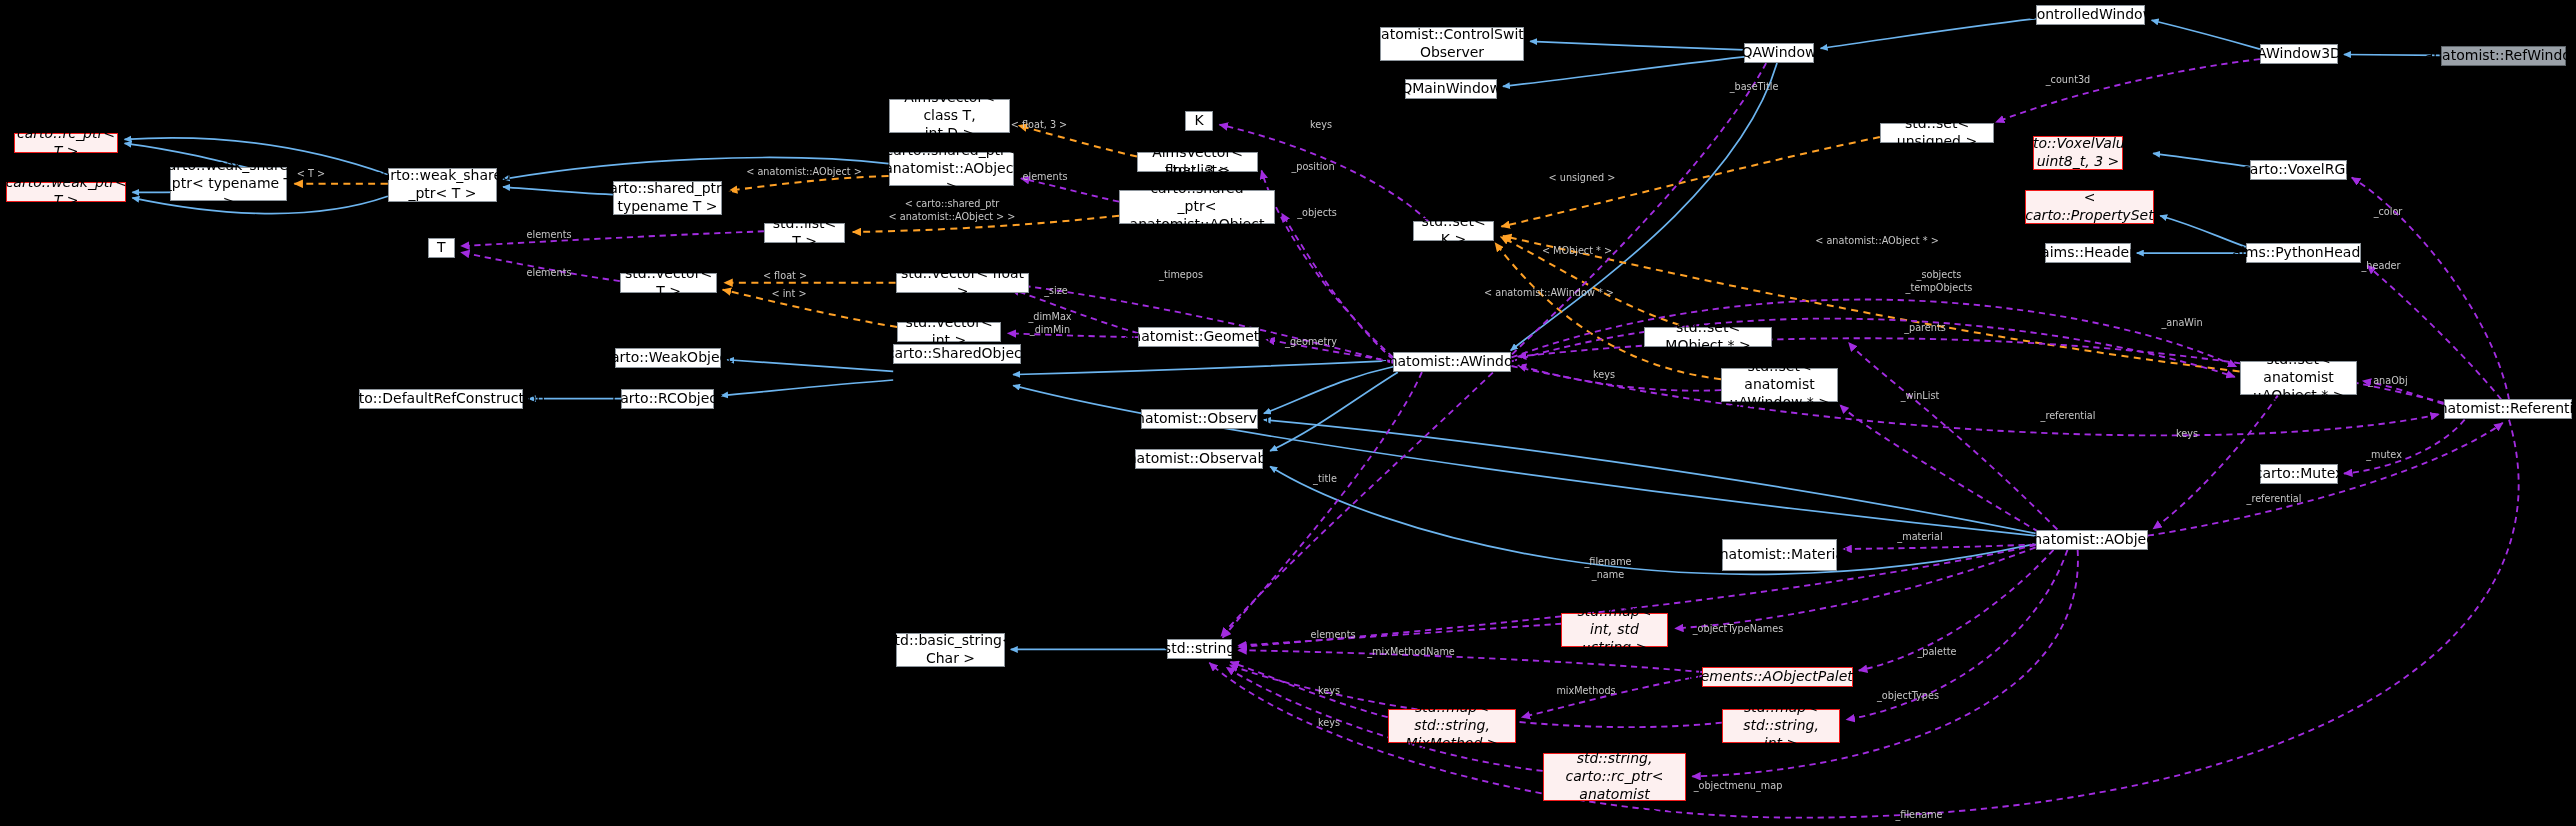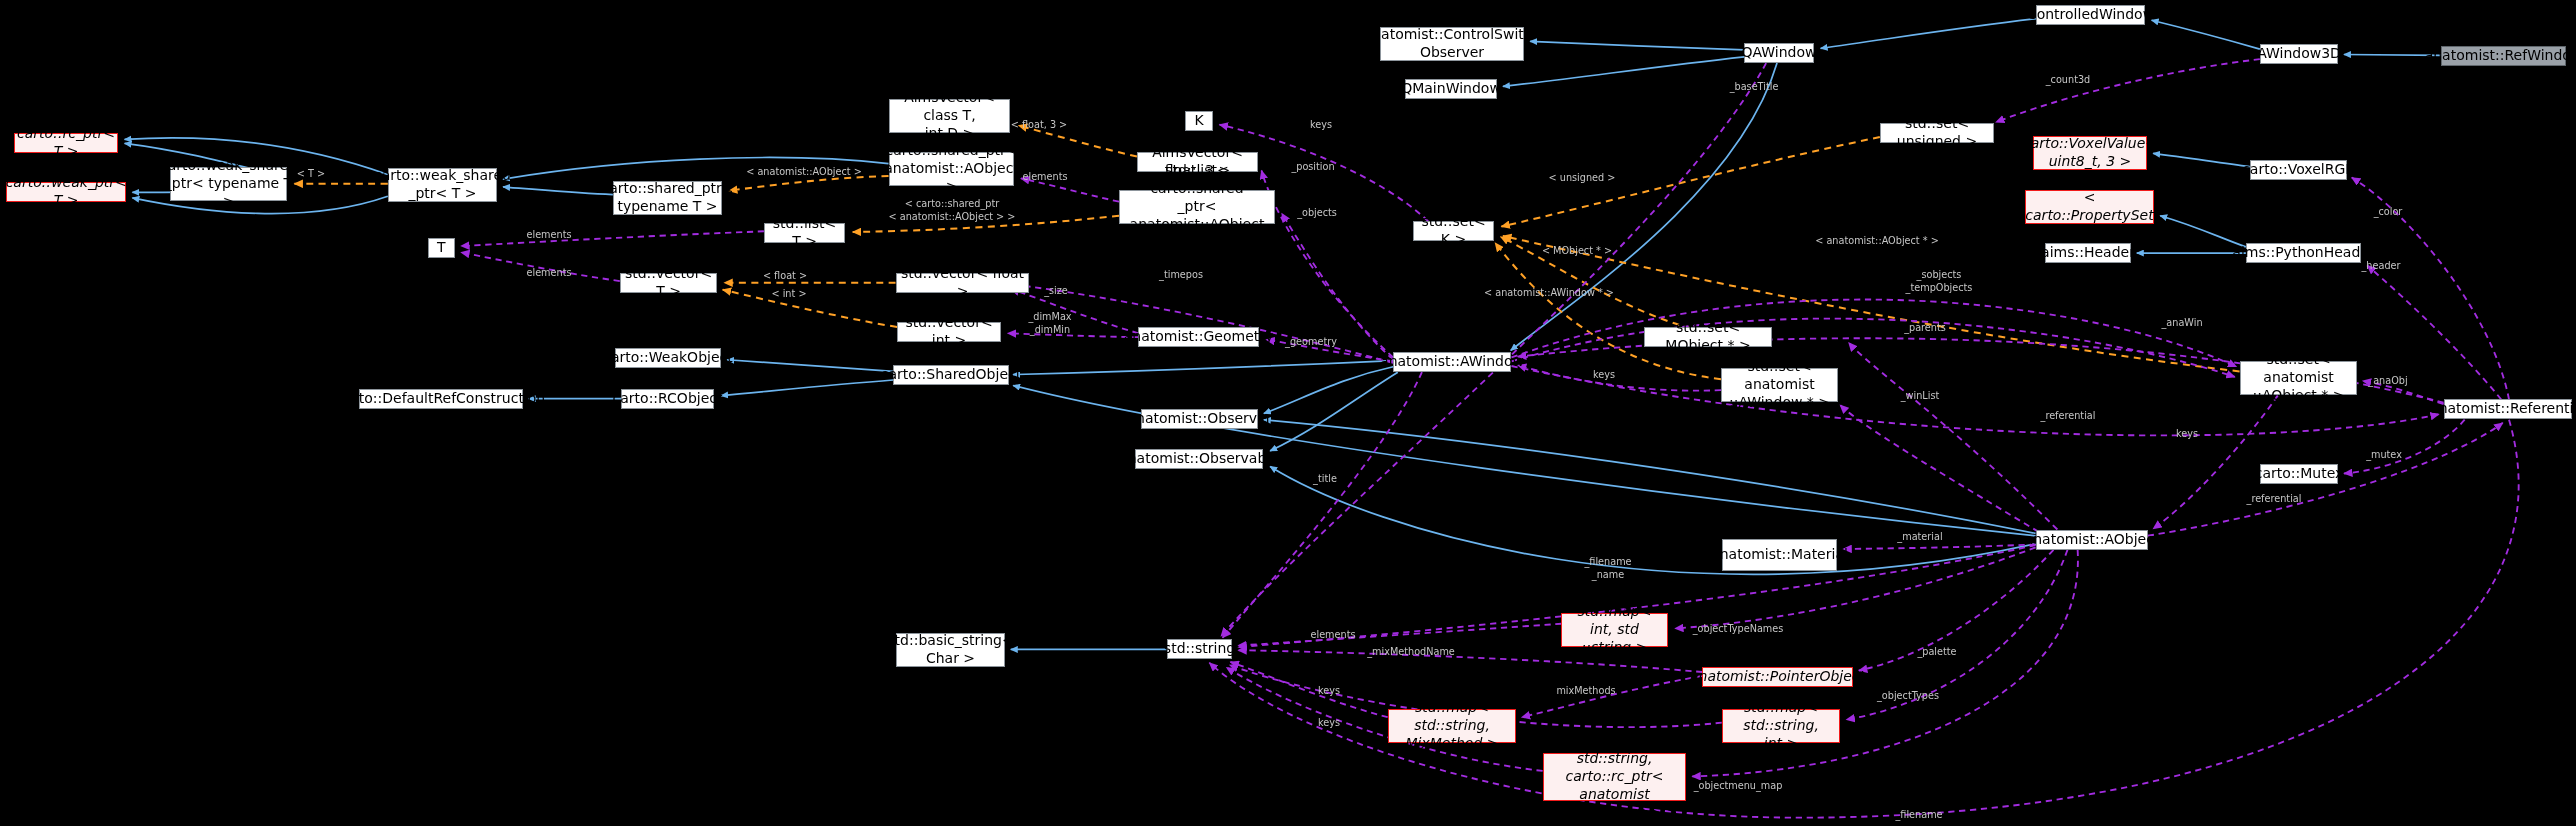--- a/index.html
+++ b/index.html
@@ -129,57 +129,57 @@
 <div class="node" style="left:613px;top:181px;width:109px;height:34px">carto::shared_ptr&lt;
 typename T &gt;</div>
 <div class="node" style="left:1119px;top:190px;width:156px;height:34px">std::list&lt; carto::shared
 _ptr&lt; anatomist::AObject &gt; &gt;</div>
 <div class="node" style="left:764px;top:223px;width:81px;height:20px">std::list&lt; T &gt;</div>
 <div class="node" style="left:620px;top:273px;width:97px;height:20px">std::vector&lt; T &gt;</div>
 <div class="node" style="left:896px;top:273px;width:133px;height:20px">std::vector&lt; float &gt;</div>
 <div class="node" style="left:897px;top:322px;width:104px;height:20px">std::vector&lt; int &gt;</div>
 <div class="node" style="left:1138px;top:327px;width:121px;height:20px">anatomist::Geometry</div>
 <div class="node" style="left:615px;top:348px;width:106px;height:20px">carto::WeakObject</div>
-<div class="node" style="left:893px;top:365px;width:116px;height:20px">carto::SharedObject</div>
+<div class="node" style="left:893px;top:344px;width:128px;height:20px">carto::SharedObject</div>
 <div class="node" style="left:621px;top:389px;width:93px;height:20px">carto::RCObject</div>
 <div class="node" style="left:359px;top:389px;width:164px;height:20px">carto::DefaultRefConstruction</div>
 <div class="node" style="left:1141px;top:409px;width:117px;height:20px">anatomist::Observer</div>
 <div class="node" style="left:1135px;top:449px;width:128px;height:20px">anatomist::Observable</div>
 <div class="node" style="left:896px;top:633px;width:109px;height:34px">std::basic_string&lt;
 Char &gt;</div>
 <div class="node" style="left:1167px;top:639px;width:65px;height:20px">std::string</div>
 <div class="node" style="left:1380px;top:27px;width:144px;height:34px">anatomist::ControlSwitch
 Observer</div>
 <div class="node" style="left:2036px;top:4.7px;width:109px;height:20px">ControlledWindow</div>
 <div class="node" style="left:1744px;top:43px;width:70px;height:20px">QAWindow</div>
 <div class="node" style="left:2260px;top:44px;width:78px;height:20px">AWindow3D</div>
 <div class="node subject" style="left:2441px;top:46px;width:125px;height:20px">anatomist::RefWindow</div>
 <div class="node" style="left:1405px;top:79px;width:92px;height:20px">QMainWindow</div>
 <div class="node" style="left:1880px;top:123px;width:114px;height:20px">std::set&lt; unsigned &gt;</div>
-<div class="node hl" style="left:2033px;top:136px;width:114px;height:34px">carto::VoxelValue&lt;
+<div class="node hl" style="left:2033px;top:136px;width:90px;height:34px">carto::VoxelValue&lt;
 uint8_t, 3 &gt;</div>
 <div class="node" style="left:2250px;top:160px;width:97px;height:20px">carto::VoxelRGB</div>
 <div class="node hl" style="left:2025px;top:190px;width:129px;height:34px">carto::PointerObject
 &lt; carto::PropertySet &gt;</div>
 <div class="node" style="left:2045px;top:243px;width:86px;height:20px">aims::Header</div>
 <div class="node" style="left:2246px;top:243px;width:115px;height:20px">aims::PythonHeader</div>
 <div class="node" style="left:1413px;top:221px;width:81px;height:20px">std::set&lt; K &gt;</div>
 <div class="node" style="left:1644px;top:327px;width:128px;height:20px">std::set&lt; MObject * &gt;</div>
 <div class="node" style="left:1393px;top:352px;width:118px;height:20px">anatomist::AWindow</div>
 <div class="node" style="left:1721px;top:368px;width:117px;height:34px">std::set&lt; anatomist
 ::AWindow * &gt;</div>
 <div class="node" style="left:2240px;top:361px;width:117px;height:34px">std::set&lt; anatomist
 ::AObject * &gt;</div>
 <div class="node" style="left:2444px;top:399px;width:128px;height:20px">anatomist::Referential</div>
 <div class="node" style="left:2260px;top:464px;width:78px;height:20px">carto::Mutex</div>
 <div class="node" style="left:2036px;top:530px;width:112px;height:20px">anatomist::AObject</div>
 <div class="node" style="left:1722px;top:539px;width:115px;height:32px">anatomist::Material</div>
 <div class="node hl" style="left:1561px;top:613px;width:107px;height:34px">std::map&lt; int, std
 ::string &gt;</div>
-<div class="node hl" style="left:1702px;top:667px;width:151px;height:20px">anatomist::PointerObject</div>
+<div class="node hl" style="left:1702px;top:667px;width:151px;height:20px">elements::AObjectPalette</div>
 <div class="node hl" style="left:1388px;top:709px;width:128px;height:34px">std::map&lt; std::string,
 MixMethod &gt;</div>
 <div class="node hl" style="left:1722px;top:709px;width:118px;height:34px">std::map&lt; std::string,
 int &gt;</div>
 <div class="node hl" style="left:1543px;top:753px;width:143px;height:48px">std::map&lt; std::string,
 carto::rc_ptr&lt; anatomist
 ::ObjectMenu &gt; &gt;</div>
 
 <span class="elabel" style="left:311px;top:174px">&lt; T &gt;</span>
 <span class="elabel" style="left:804px;top:172px">&lt; anatomist::AObject &gt;</span>

